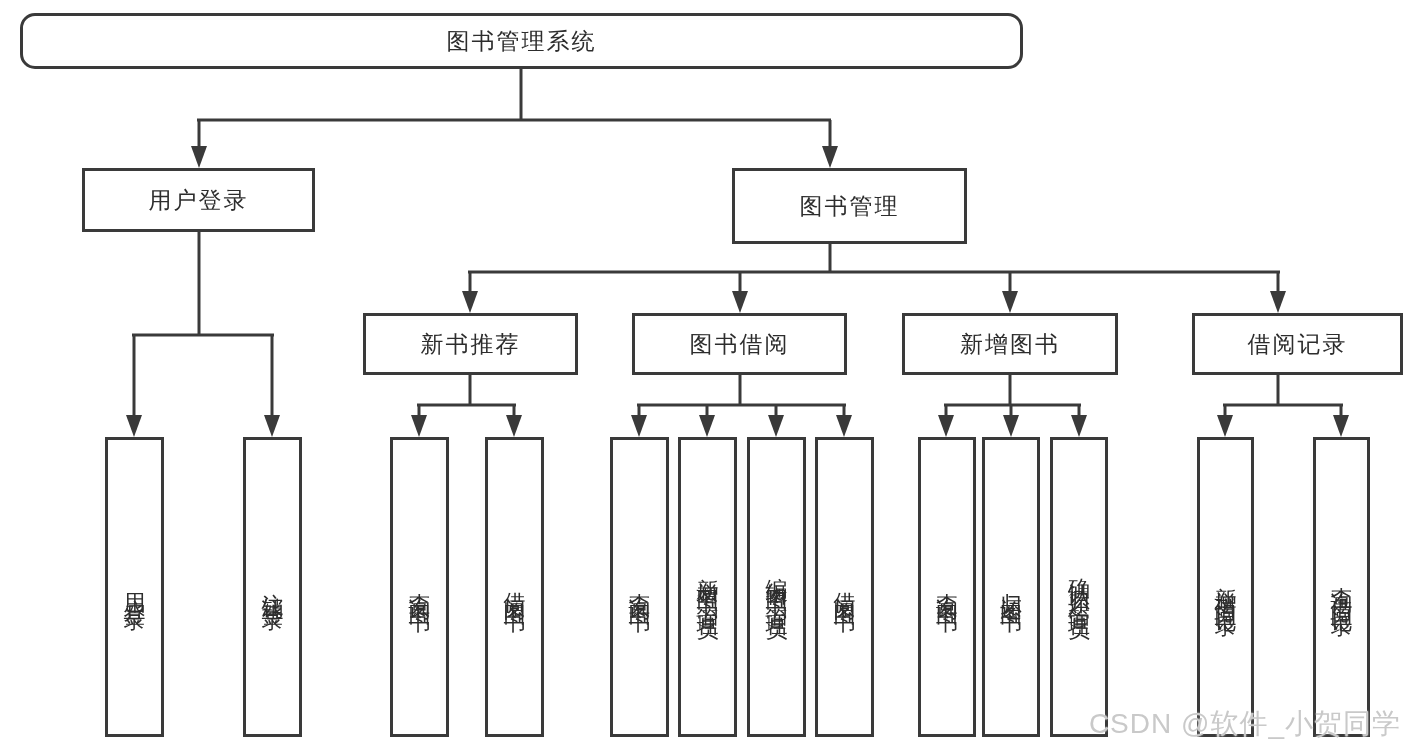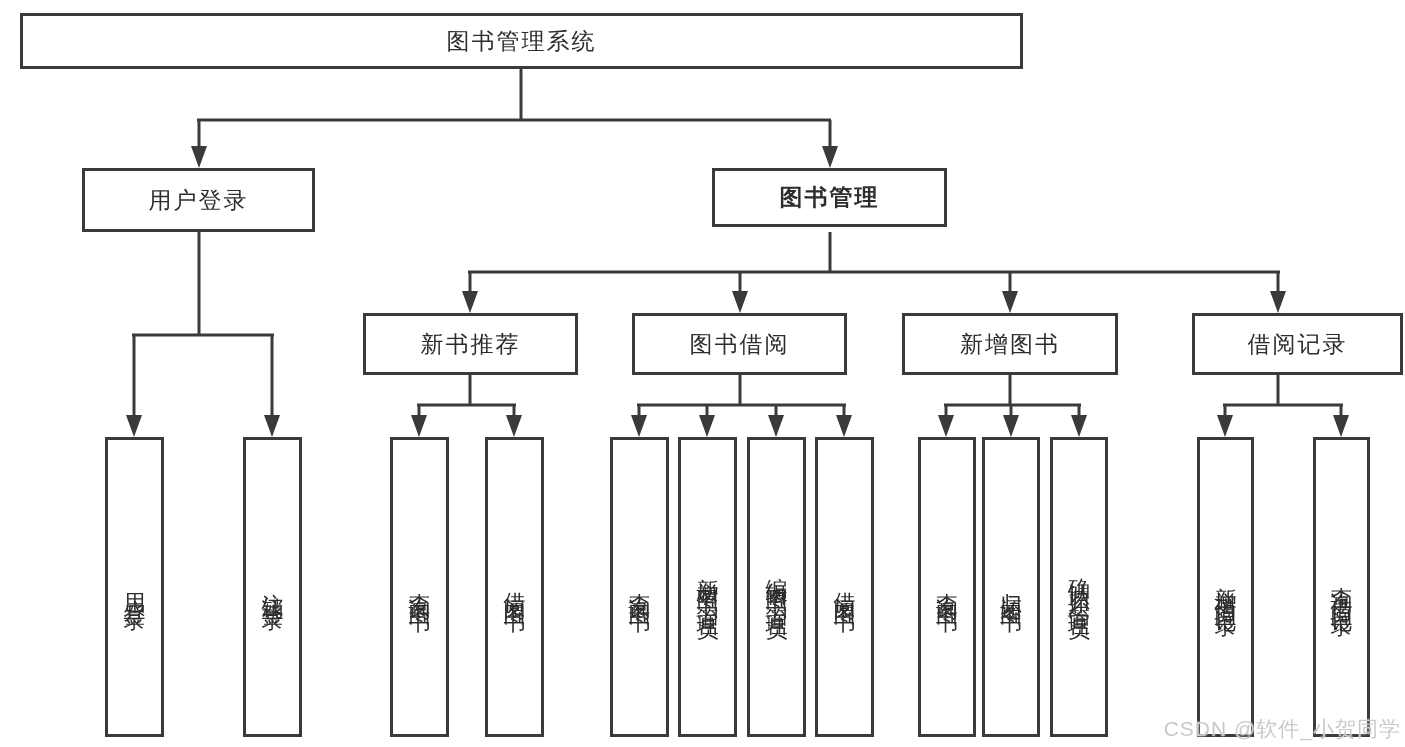--- a/index.html
+++ b/index.html
@@ -14,21 +14,21 @@
     color:#2d2d2d;z-index:2;
   }
   .node.h span{font-size:23px;letter-spacing:2px;white-space:nowrap;}
   .node.v{width:59px;height:300px;}
   .node.v span{
     writing-mode:vertical-rl;text-orientation:mixed;
     font-size:22px;letter-spacing:6px;line-height:1;white-space:nowrap;
   }
   #watermark{
     position:absolute;right:4px;bottom:4px;z-index:5;
-    font-size:21px;letter-spacing:1px;color:#c9c9c9;
+    font-size:28px;letter-spacing:1px;color:#c9c9c9;
     text-shadow:0 0 2px #ffffff;white-space:nowrap;
   }
 </style>
 </head>
 <body>
 
 <div id="stage">
 
   <svg id="connectors" viewBox="0 0 1405 747" xmlns="http://www.w3.org/2000/svg">
     <g stroke="#3a3a3a" stroke-width="3" fill="#3a3a3a">
@@ -87,28 +87,28 @@
 
       <line x1="1278" y1="375" x2="1278" y2="406"></line>
       <line x1="1223" y1="405" x2="1343" y2="405"></line>
       <line x1="1225" y1="405" x2="1225" y2="420"></line>
       <polygon points="1225,437 1217,415 1233,415" stroke="none"></polygon>
       <line x1="1341" y1="405" x2="1341" y2="420"></line>
       <polygon points="1341,437 1333,415 1349,415" stroke="none"></polygon>
     </g>
   </svg>
 
-  <div class="node h" style="left:20px;top:13px;width:1003px;height:56px;">
+  <div class="node h" style="left:20px;top:13px;width:1003px;height:56px;border-radius:15px;">
     <span>图书管理系统</span>
   </div>
 
   <div class="node h" style="left:82px;top:168px;width:233px;height:64px;">
     <span>用户登录</span>
   </div>
-  <div class="node h" style="left:712px;top:168px;width:235px;height:59px;font-weight:bold;">
+  <div class="node h" style="left:732px;top:168px;width:235px;height:76px;">
     <span>图书管理</span>
   </div>
 
   <div class="node h" style="left:632px;top:313px;width:215px;height:62px;">
     <span>图书借阅</span>
   </div>
   <div class="node h" style="left:363px;top:313px;width:215px;height:62px;">
     <span>新书推荐</span>
   </div>
   <div class="node h" style="left:902px;top:313px;width:216px;height:62px;">

